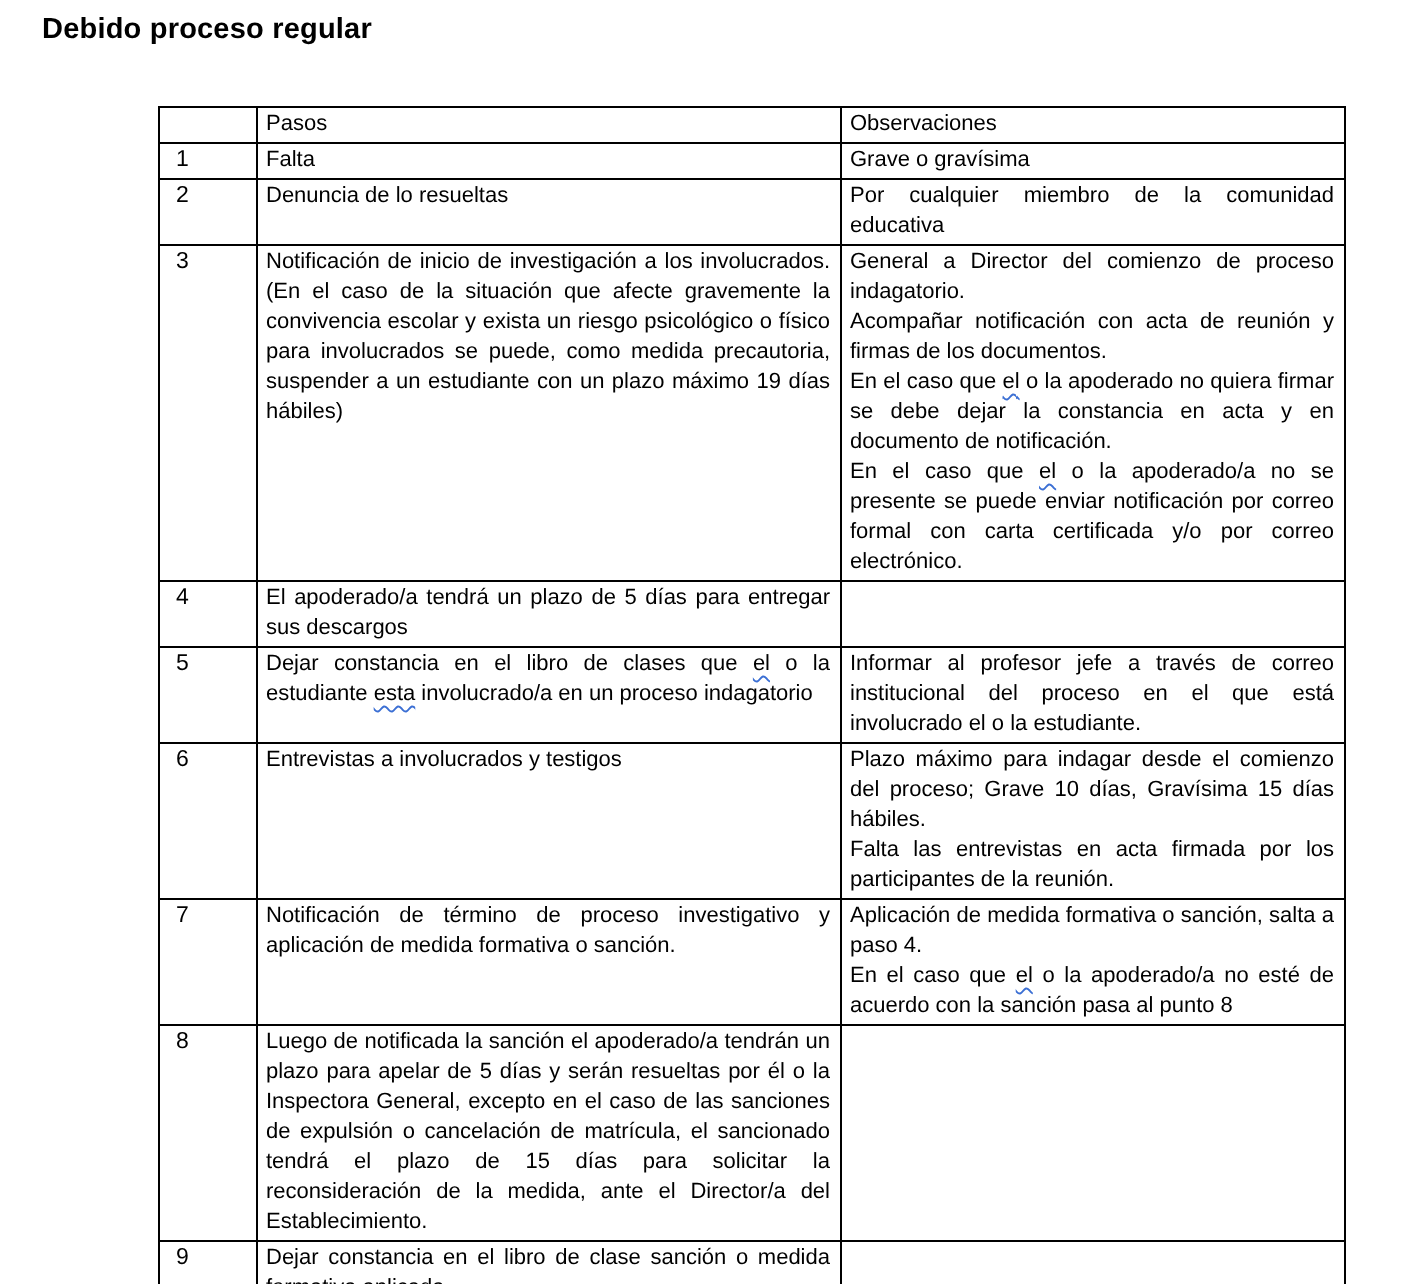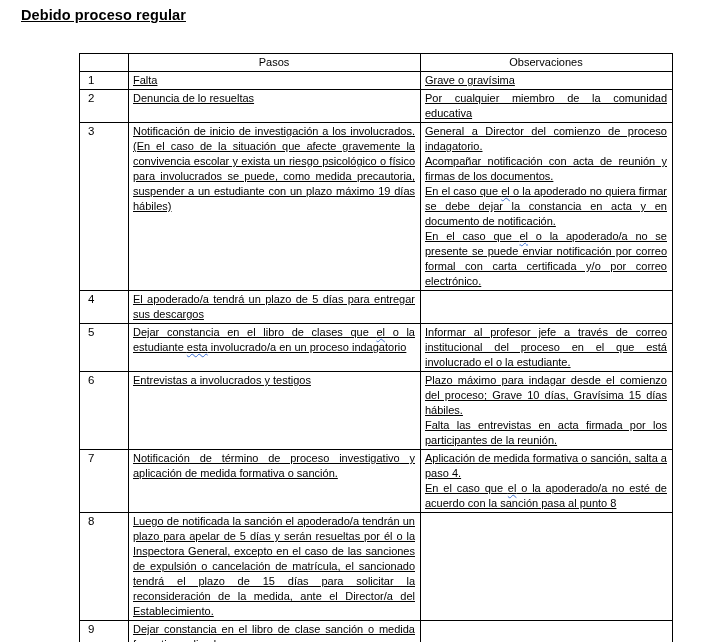--- a/index.html
+++ b/index.html
@@ -16,21 +16,20 @@
     position: relative;
     width: 705px;
     height: 642px;
   }
   .doc-title {
     position: absolute;
     left: 21px;
     top: 7px;
     font-size: 14.5px;
     font-weight: bold;
-    text-decoration: underline;
     letter-spacing: 0.1px;
   }
   table.process-table {
     position: absolute;
     left: 79px;
     top: 53px;
     border-collapse: collapse;
     table-layout: fixed;
     width: 593px;
   }
@@ -45,23 +44,22 @@
     line-height: 15px;
     overflow: hidden;
   }
   td.num {
     padding-left: 8px;
     font-size: 11.5px;
   }
   .par {
     text-align: justify;
     text-justify: inter-word;
-    text-decoration: underline;
   }
-  tr.hdr td { height: 15px; text-align: center; }
+  tr.hdr td { height: 15px; }
   tr.r1  td { height: 15px; }
   tr.r2  td { height: 29px; }
   tr.r3  td { height: 155px; }
   tr.r4  td { height: 26px; }
   tr.r5  td { height: 41px; }
   tr.r6  td { height: 70px; }
   tr.r7  td { height: 55px; }
   tr.r8  td { height: 98px; }
   tr.r9  td { height: 30px; }
   .mark-wavy {

